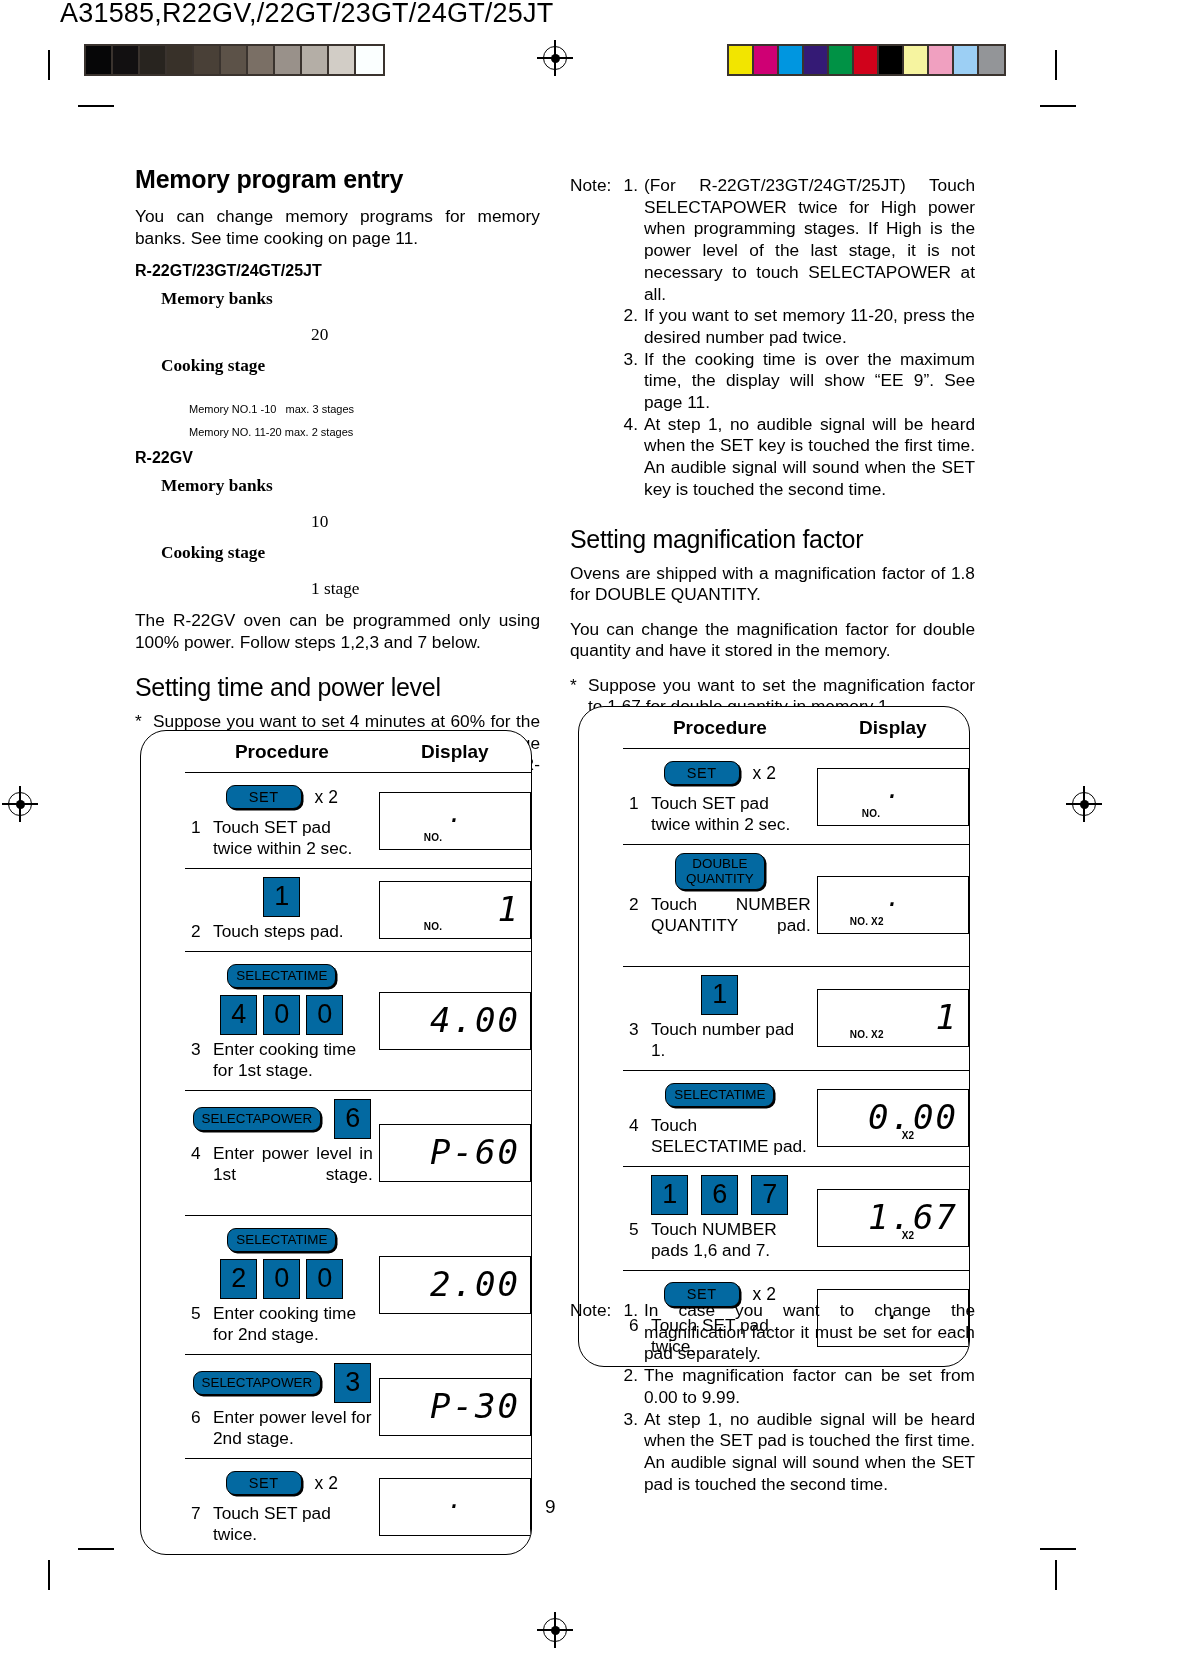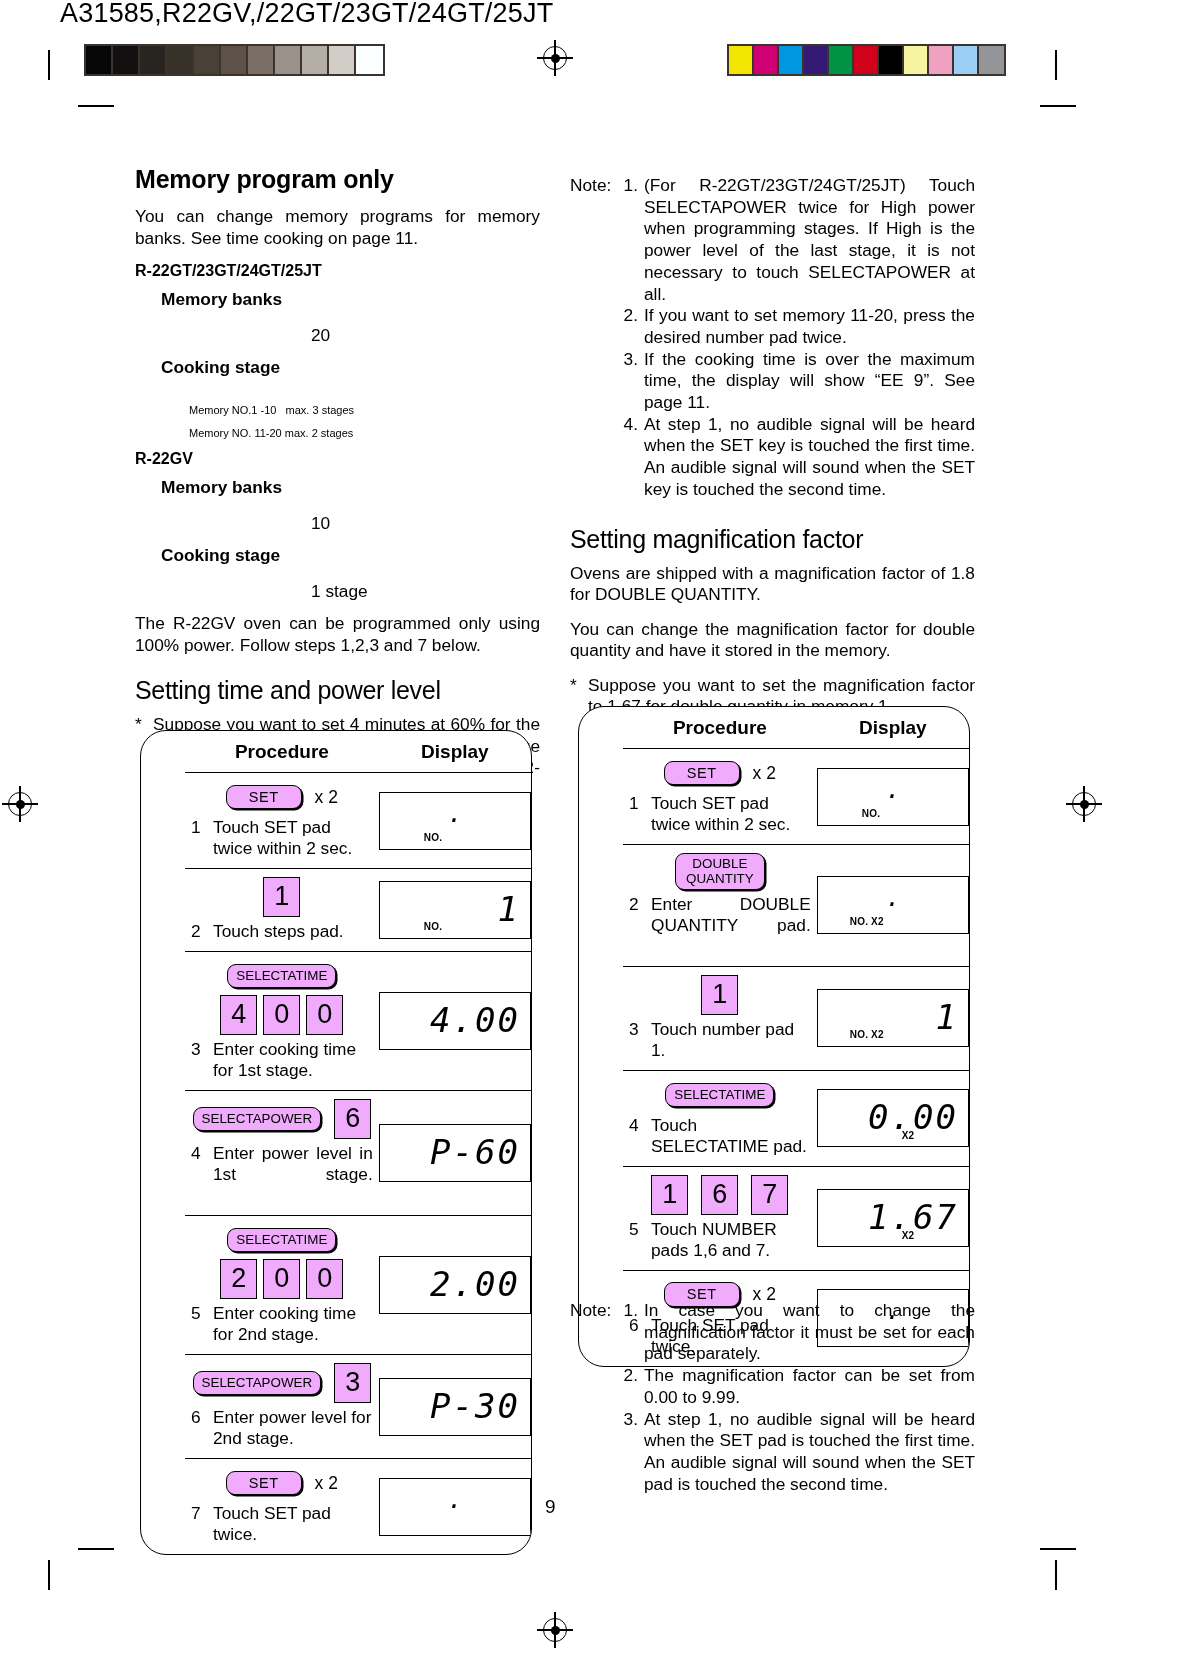--- a/index.html
+++ b/index.html
@@ -53,21 +53,21 @@
   h1.sec{
     font-size:25px; font-weight:bold; margin:0 0 12px 0; letter-spacing:-0.2px;
   }
   h2.sec{
     font-size:25px; font-weight:normal; margin:20px 0 9px 0; letter-spacing:-0.3px;
   }
   p.body{
     font-size:17.3px; line-height:21.5px; margin:0 0 13px 0; text-align:justify;
   }
   .model{ font-size:16px; font-weight:bold; margin:0 0 9px 0;}
-  .spec-row{ font-size:17.3px; font-weight:bold; margin:0 0 11px 26px; display:flex;}
+  .spec-row{ font-size:17.3px; font-weight:bold; margin:0 0 11px 26px; display:flex;font-family:Liberation Serif, serif;}
   .spec-row .lbl{ width:150px; }
   .spec-row .val{ font-weight:normal;margin-top:36px; }
   .sub-row{ font-size:11px; margin:0 0 11px 54px; white-space:pre;}
 
   ul.star{ list-style:none; margin:0; padding:0; }
   ul.star li{
     font-size:17.3px; line-height:21.5px; position:relative;
     padding-left:18px; text-align:justify; margin-bottom:2px;
   }
   ul.star li .bullet{ position:absolute; left:0; top:0; }
@@ -107,21 +107,21 @@
   .padrow{ display:flex; align-items:center; justify-content:center; gap:13px; min-height:32px;}
   .steprow{ display:flex; font-size:17.3px; line-height:21px; margin-top:4px; }
   .stepno{ width:22px; flex:none; text-align:left; }
   .steptxt{ flex:1; }
   .steptxt.just{ text-align:justify; }
   .steptxt.just:after{ content:""; display:inline-block; width:100%; }
 
   
   .key{
     border:1.6px solid #000; border-radius:9px;
-    font-size:14px; padding:3px 14px; background:#f0abfc;
+    font-size:14px; padding:3px 14px; background:#0369a1;
     box-shadow:1.5px 1.5px 0 0 #000; line-height:1.15;
     text-align:center; white-space:nowrap;
   }
   .key.set{ font-size:14.5px; padding:3px 22px; letter-spacing:0.5px;}
   .key.wide{ padding:3px 8px; font-size:13.4px;}
   .key.two{ padding:2px 10px; font-size:13.4px;}
   .key.num{
     border-radius:0; box-shadow:none; border:1.6px solid #000;
     font-size:27px; font-weight:normal; padding:0 9px; min-width:37px; height:40px;
     display:flex; align-items:center; justify-content:center;
@@ -198,21 +198,21 @@
     <span style="background: rgb(0, 146, 69);"></span>
     <span style="background: rgb(208, 2, 27);"></span>
     <span style="background: rgb(0, 0, 0);"></span>
     <span style="background: rgb(246, 244, 160);"></span>
     <span style="background: rgb(240, 160, 192);"></span>
     <span style="background: rgb(156, 207, 244);"></span>
     <span style="background: rgb(147, 149, 152);"></span>
   </div>
 
 <div class="col col-left">
-  <h1 class="sec">Memory program only</h1>
+  <h1 class="sec">Memory program entry</h1>
   <p class="body">You can change memory programs for  memory banks. See time cooking  on page 11.</p>
 
   <div class="model">R-22GT/23GT/24GT/25JT</div>
   <div class="spec-row">
     <span class="lbl">Memory banks</span>
     <span class="val">20</span>
   </div>
   <div class="spec-row">
     <span class="lbl">Cooking stage</span>
     <span class="val"></span>
@@ -440,21 +440,21 @@
       <div class="prow">
         <div class="pleft">
           <div class="padrow">
             <div class="key two">
               <div>DOUBLE</div>
               <div>QUANTITY</div>
             </div>
           </div>
           <div class="steprow">
             <div class="stepno">2</div>
-            <div class="steptxt just">Enter        DOUBLE QUANTITY pad.</div>
+            <div class="steptxt just">Touch        NUMBER QUANTITY pad.</div>
           </div>
         </div>
         <div class="pright">
           <div class="lcd">
             <div class="seg dotonly">·</div>
             <div class="tag nox2">NO. X2</div>
           </div>
         </div>
       </div>
       <div class="prow">

